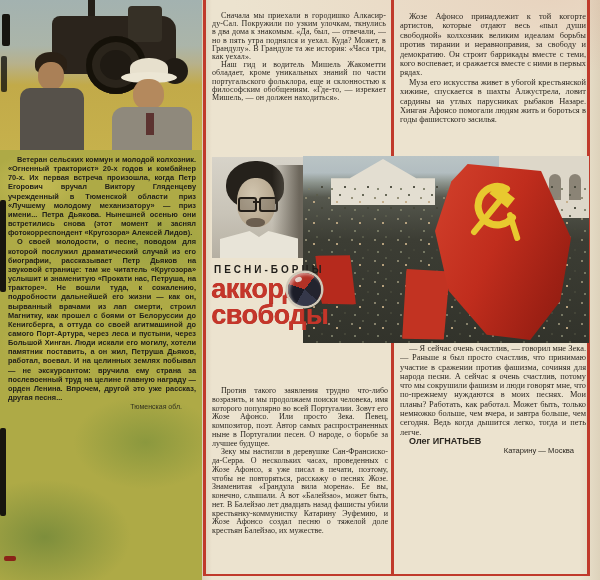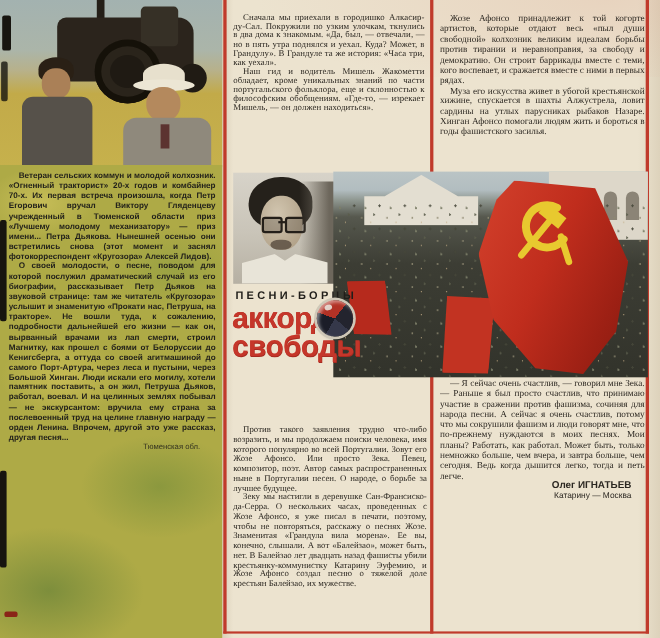--- a/index.html
+++ b/index.html
@@ -53,21 +53,21 @@
   .vline{top:0;width:2.6px;height:576px;background:#c03a2b;}
   .hline{left:203px;top:574px;width:387px;height:2.2px;background:#c03a2b;}
 
   
   .serif-col{color:#2b2721;text-align:justify;}
   .serif-col p{margin:0;text-indent:9px;}
   #mid-top{left:212px;top:12px;width:174px;font-size:8px;line-height:8.2px;letter-spacing:.1px;}
   #right-top{left:400px;top:12px;width:186px;font-size:8.4px;line-height:9.4px;}
   #mid-bottom{left:212px;top:346px;width:176px;font-size:8px;line-height:8.75px;margin-top:41px;}
   #right-bottom{left:400px;top:344px;width:186px;font-size:8.4px;line-height:9.3px;}
-  .byline{margin-top:3px;text-align:right;padding-right:12px;text-indent:0;
+  .byline{margin-top:3px;text-align:left;padding-right:12px;text-indent:0;
     font-family:"Liberation Sans",sans-serif;font-weight:700;font-size:9px;}
   .byline-loc{text-align:right;padding-right:12px;text-indent:0;
     font-family:"Liberation Sans",sans-serif;font-size:7.6px;margin-top:1px;}
   .note{margin-top:5px;font-style:italic;font-weight:600;font-size:8.5px;line-height:9.6px;}
   .credit{margin-top:5px;font-family:"Liberation Sans",sans-serif;font-weight:700;
     font-size:7.6px;line-height:9px;text-indent:0;}
 
   
   #rubric{left:214px;top:264px;font-family:"Liberation Sans",sans-serif;
     font-weight:700;font-size:10px;letter-spacing:3px;color:#201e1a;}

